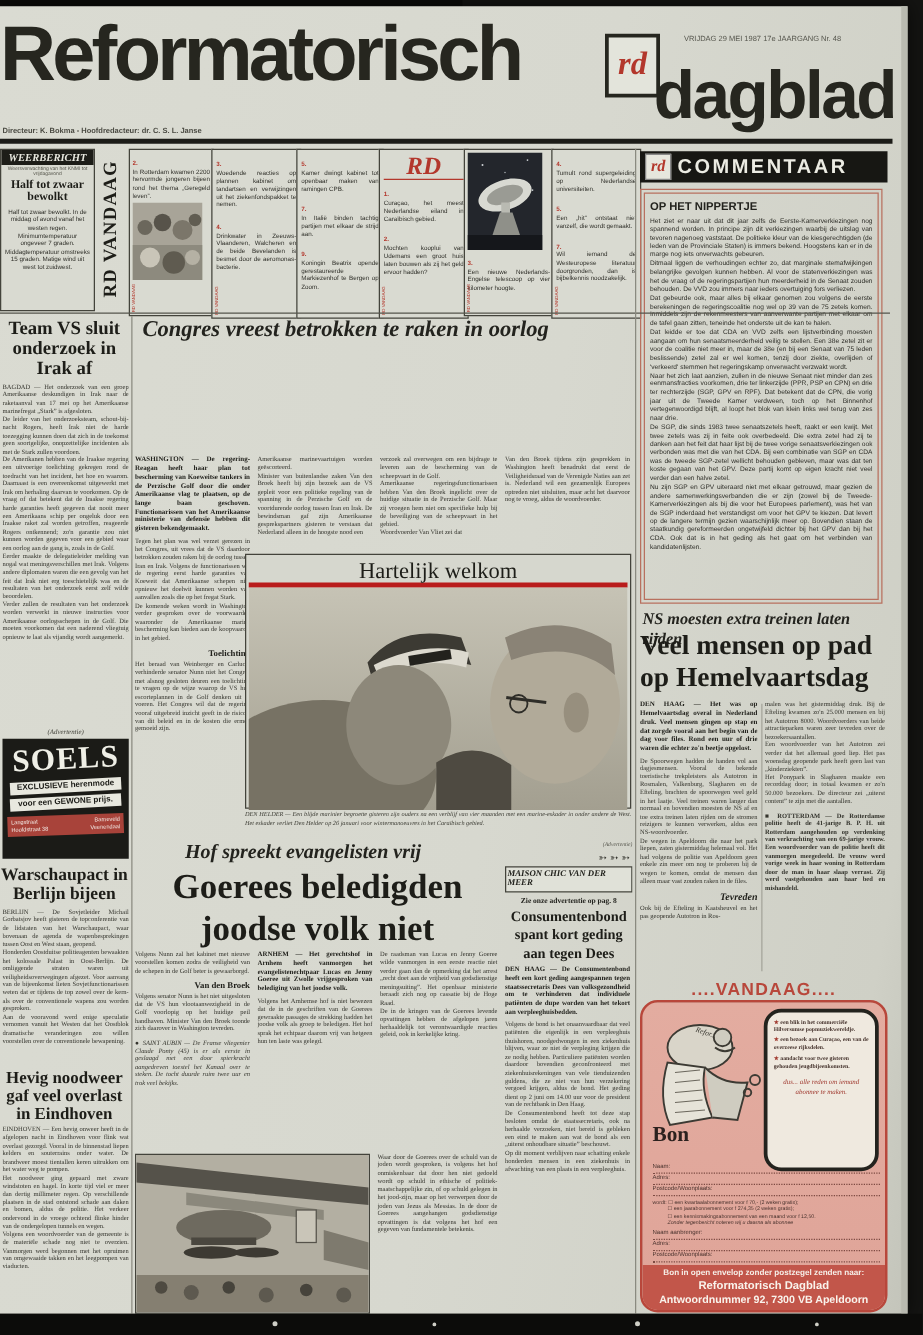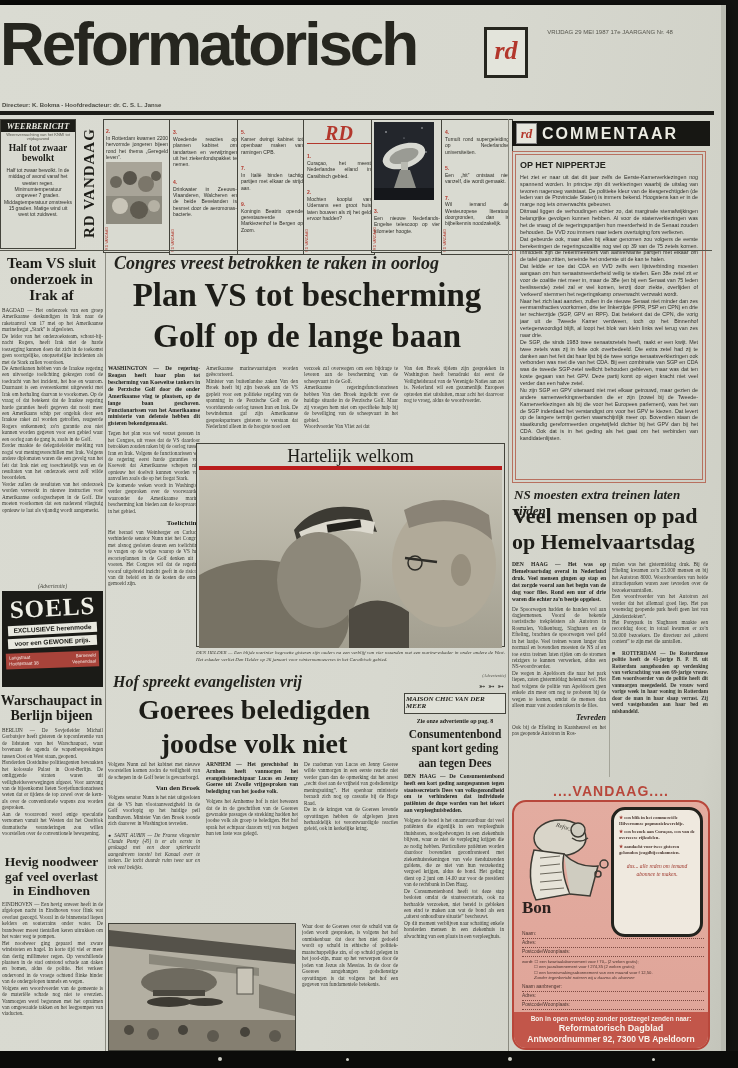--- a/index.html
+++ b/index.html
@@ -32,20 +32,21 @@
 
 <div class="abs" style="left:0;top:0;width:370px;height:6px;background:#0c0c0a;"></div>
 
 <div class="paper">
   <div class="edge"></div>
 
   <div class="abs" style="left:0;top:8px;width:500px;font:bold 62px/1 'Liberation Sans',sans-serif;letter-spacing:-3px;color:#26261f;">Reformatorisch</div>
   <div class="abs" style="left:484px;top:22px;width:38px;height:45px;border:3px solid #26261f;background:#e3e4db;text-align:center;">
     <span style="font:bold italic 26px/42px 'Liberation Serif',serif;color:#b3372c;">rd</span>
   </div>
+  <div class="abs" style="left:450px;top:44px;width:266px;text-align:right;font:bold 54px/1 'Liberation Sans',sans-serif;letter-spacing:-2px;color:#26261f;">dagblad</div>
   <div class="abs" style="left:510px;top:24px;width:200px;text-align:center;font:6px 'Liberation Sans',sans-serif;color:#55554c;">VRIJDAG 29 MEI 1987 17e JAARGANG Nr. 48</div>
   <div class="abs" style="left:2px;top:97px;font:bold 6px 'Liberation Sans',sans-serif;color:#4a4a42;">Directeur: K. Bokma - Hoofdredacteur: dr. C. S. L. Janse</div>
   <div class="abs rule-h" style="left:0;top:106px;width:714px;height:4px;"></div>
 
   <div class="abs box" style="left:0;top:114px;width:74px;height:128px;overflow:hidden;">
     <div style="background:#1d1d18;color:#e8e8df;font:bold italic 8.5px/12px 'Liberation Serif',serif;text-align:center;">WEERBERICHT</div>
     <div style="font:4px/1.1 'Liberation Sans',sans-serif;text-align:center;color:#56564c;padding:1px 2px;">Weersverwachting van het KNMI tot vrijdagavond</div>
     <div style="font:bold 9.5px/1.05 'Liberation Serif',serif;text-align:center;color:#1d1d18;padding:1px 2px;">Half tot zwaar bewolkt</div>
     <div class="stxt" style="padding:2px 3px;text-align:center;">Half tot zwaar bewolkt. In de middag of avond vanaf het westen regen. Minimumtemperatuur ongeveer 7 graden. Middagtemperatuur omstreeks 15 graden. Matige wind uit west tot zuidwest.</div>
   </div>
@@ -198,21 +199,20 @@
   <div class="abs txt" style="left:2px;top:722px;width:101px;height:124px;">BERLIJN — De Sovjetleider Michail Gorbatsjov heeft gisteren de topconferentie van de lidstaten van het Warschaupact, waar bovenaan de agenda de wapenbesprekingen tussen Oost en West staan, geopend.
 Honderden Oostduitse politieagenten bewaakten het kolossale Palast in Oost-Berlijn. De omliggende straten waren uit veiligheidsoverwegingen afgezet. Voor aanvang van de bijeenkomst lieten Sovjetfunctionarissen weten dat er tijdens de top zowel over de kern- als over de conventionele wapens zou worden gesproken.
 Aan de vooravond werd enige speculatie vernomen vanuit het Westen dat het Oostblok dramatische veranderingen zou willen voorstellen over de conventionele bewapening.</div>
 
   <div class="abs hl" style="left:0;top:850px;width:103px;font-size:13.5px;">Hevig noodweer gaf veel overlast in Eindhoven</div>
   <div class="abs txt" style="left:2px;top:896px;width:101px;height:150px;">EINDHOVEN — Een hevig onweer heeft in de afgelopen nacht in Eindhoven voor flink wat overlast gezorgd. Vooral in de binnenstad liepen kelders en souterrains onder water. De brandweer moest tientallen keren uitrukken om het water weg te pompen.
 Het noodweer ging gepaard met zware windstoten en hagel. In korte tijd viel er meer dan dertig millimeter regen. Op verschillende plaatsen in de stad ontstond schade aan daken en bomen, aldus de politie. Het verkeer ondervond in de vroege ochtend flinke hinder van de ondergelopen tunnels en wegen.
 Volgens een woordvoerder van de gemeente is de materiële schade nog niet te overzien. Vanmorgen werd begonnen met het opruimen van omgewaaide takken en het leegpompen van viaducten.</div>
 
   <div class="abs kick" style="left:114px;top:248px;width:392px;font-size:18px;">Congres vreest betrokken te raken in oorlog</div>
-  <div class="abs hl" style="left:108px;top:270px;width:398px;font-size:33px;line-height:1.25;">Plan VS tot bescherming Golf op de lange baan</div>
 
   <div class="abs" style="left:108px;top:360px;width:92px;height:306px;overflow:hidden;">
     <div class="txt lede" style="font-size:5.6px;">WASHINGTON — De regering-Reagan heeft haar plan tot bescherming van Koeweitse tankers in de Perzische Golf door die onder Amerikaanse vlag te plaatsen, op de lange baan geschoven. Functionarissen van het Amerikaanse ministerie van defensie hebben dit gisteren bekendgemaakt.</div>
     <div class="txt" style="margin-top:3px;">Tegen het plan was wel verzet gerezen in het Congres, uit vrees dat de VS daardoor betrokken zouden raken bij de oorlog tussen Iran en Irak. Volgens de functionarissen wil de regering eerst harde garanties van Koeweit dat Amerikaanse schepen niet opnieuw het doelwit kunnen worden van aanvallen zoals die op het fregat Stark.
 De komende weken wordt in Washington verder gesproken over de voorwaarden waaronder de Amerikaanse marine bescherming kan bieden aan de koopvaardij in het gebied.</div>
     <div class="subhead" style="margin:5px 0 2px;">Toelichting</div>
     <div class="txt">Het beraad van Weinberger en Carlucci verhinderde senator Nunn niet het Congres met alsnog gesloten deuren een toelichting te vragen op de wijze waarop de VS hun escorteplannen in de Golf denken uit te voeren. Het Congres wil dat de regering vooraf uitgebreid inzicht geeft in de risico's van dit beleid en in de kosten die ermee gemoeid zijn.</div>
   </div>
   <div class="abs txt" style="left:206px;top:360px;width:92px;height:74px;">Amerikaanse marinevaartuigen worden geëscorteerd.
 Minister van buitenlandse zaken Van den Broek heeft bij zijn bezoek aan de VS gepleit voor een politieke regeling van de spanning in de Perzische Golf en de voortdurende oorlog tussen Iran en Irak. De bewindsman gaf zijn Amerikaanse gesprekspartners gisteren te verstaan dat Nederland alleen in de hoogste nood een</div>
@@ -239,21 +239,21 @@
       <ellipse cx="245" cy="95" rx="52" ry="62" fill="#b1aa99"></ellipse>
       <path d="M205 40 Q250 18 290 45 L293 70 Q260 40 210 58 Z" fill="#8a8376"></path>
       <ellipse cx="262" cy="100" rx="10" ry="16" fill="#978f7e"></ellipse>
       <path d="M206 88 L238 92" stroke="#2e2d28" stroke-width="2.5" fill="none"></path>
       <circle cx="216" cy="93" r="7" fill="none" stroke="#2e2d28" stroke-width="1.5"></circle>
       <path d="M150 140 Q180 120 210 142 L210 178 L150 178 Z" fill="#4e4a41"></path>
     </svg>
   </div>
   <div class="abs itc" style="left:196px;top:645px;width:309px;font:italic 5px/1.3 'Liberation Serif',serif;color:#3c3c34;text-align:justify;">DEN HELDER — Een blijde marinier begroette gisteren zijn ouders na een verblijf van vier maanden met een marine-eskader in onder andere de West. Het eskader verliet Den Helder op 26 januari voor wintermanoeuvres in het Caraïbisch gebied.</div>
 
-  <div class="abs kick" style="left:113px;top:668px;width:270px;font-size:16px;">Hof spreekt evangelisten vrij</div>
+  <div class="abs kick" style="left:148px;top:668px;width:270px;font-size:16px;">Hof spreekt evangelisten vrij</div>
   <div class="abs hl" style="left:108px;top:688px;width:292px;font-size:28px;line-height:1.2;">Goerees beledigden joodse volk niet</div>
 
   <div class="abs" style="left:404px;top:668px;width:102px;height:82px;overflow:hidden;">
     <div class="itc" style="font:italic 4.5px 'Liberation Serif',serif;text-align:right;color:#55554c;">(Advertentie)</div>
     <div style="text-align:right;font:8px 'DejaVu Sans',sans-serif;color:#2c2c26;margin:4px 2px 0;">➳ ➳ ➳</div>
     <div style="border:1px solid #43433b;margin-top:2px;padding:2px 1px;font:bold italic 7px/1.05 'Liberation Serif',serif;text-align:left;color:#23231e;background:#e0e1d8;">MAISON CHIC VAN DER MEER</div>
     <div style="font:bold 6px/1.2 'Liberation Serif',serif;text-align:center;color:#23231e;margin-top:4px;">Zie onze advertentie op pag. 8</div>
   </div>
 
   <div class="abs" style="left:108px;top:756px;width:92px;height:158px;overflow:hidden;">

